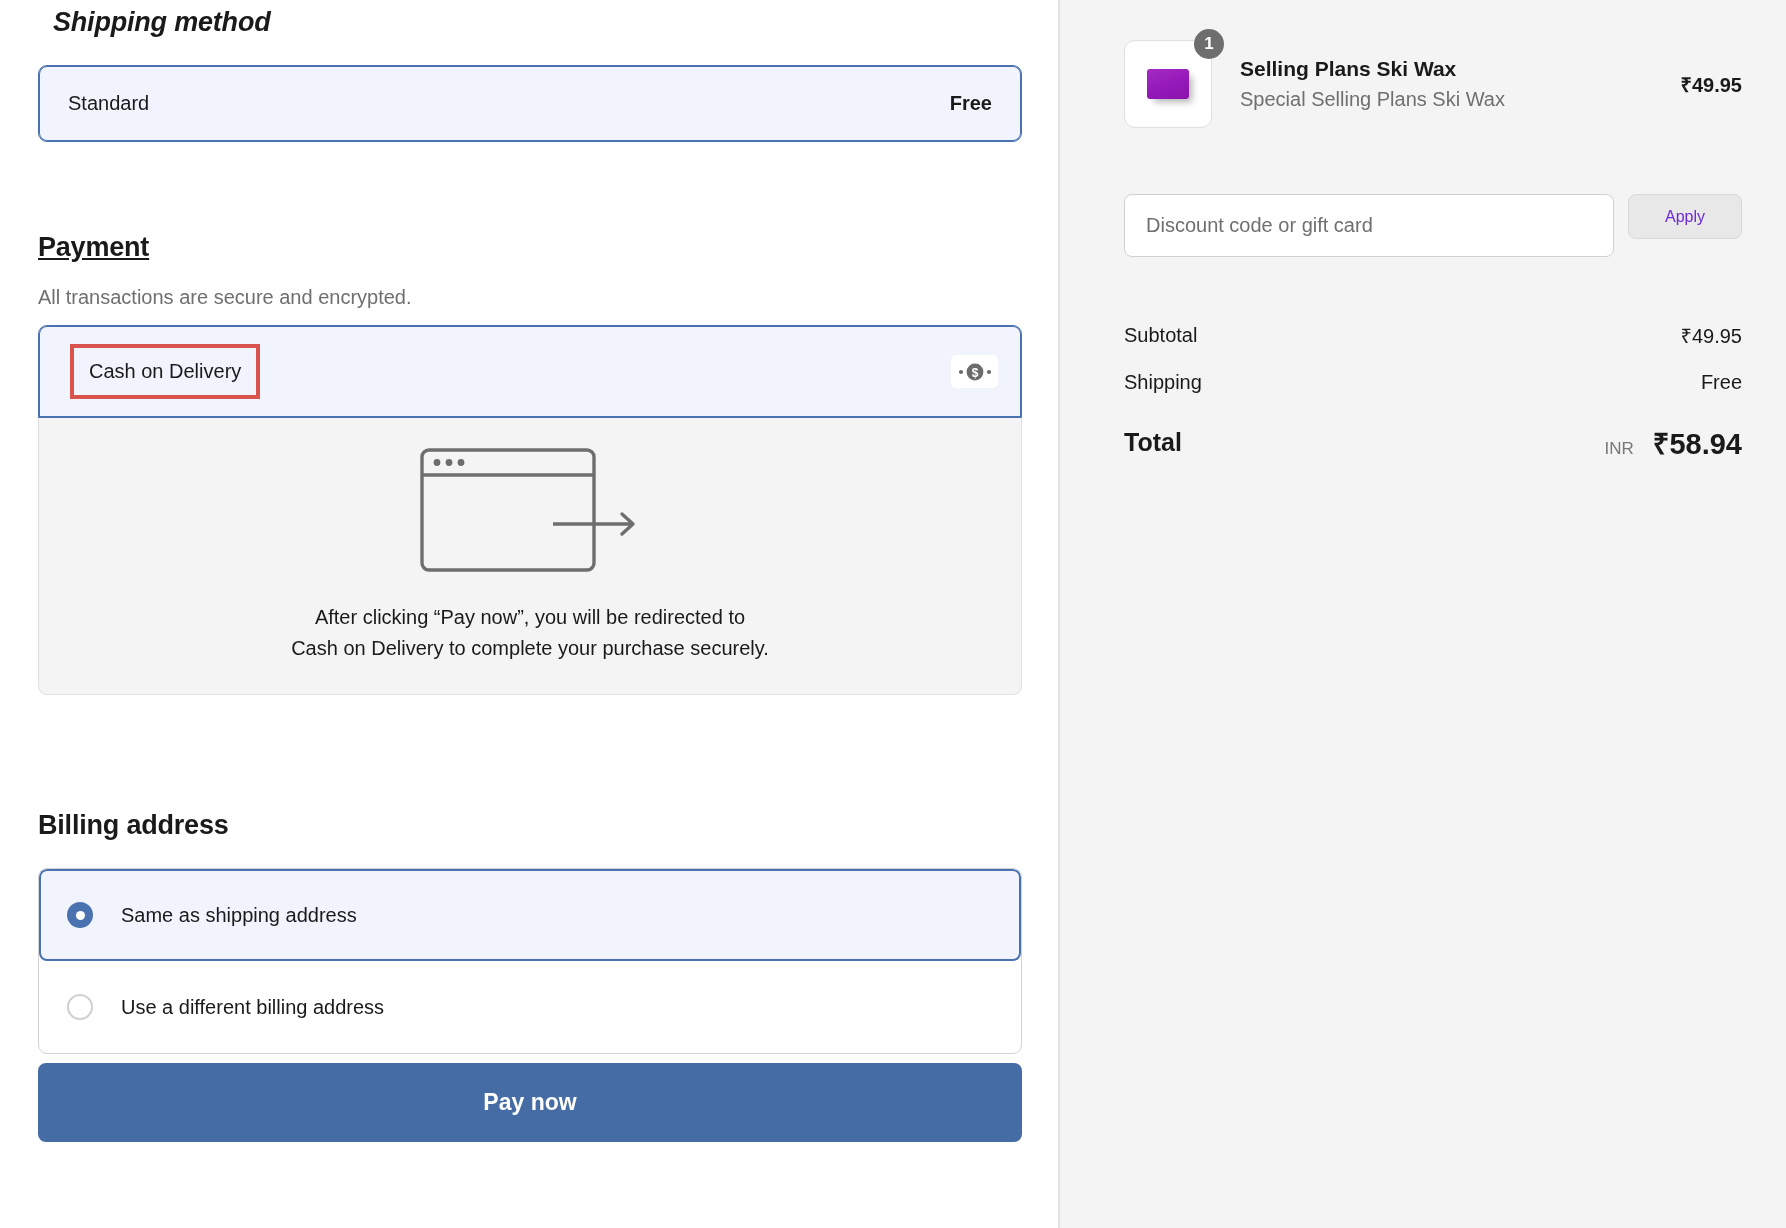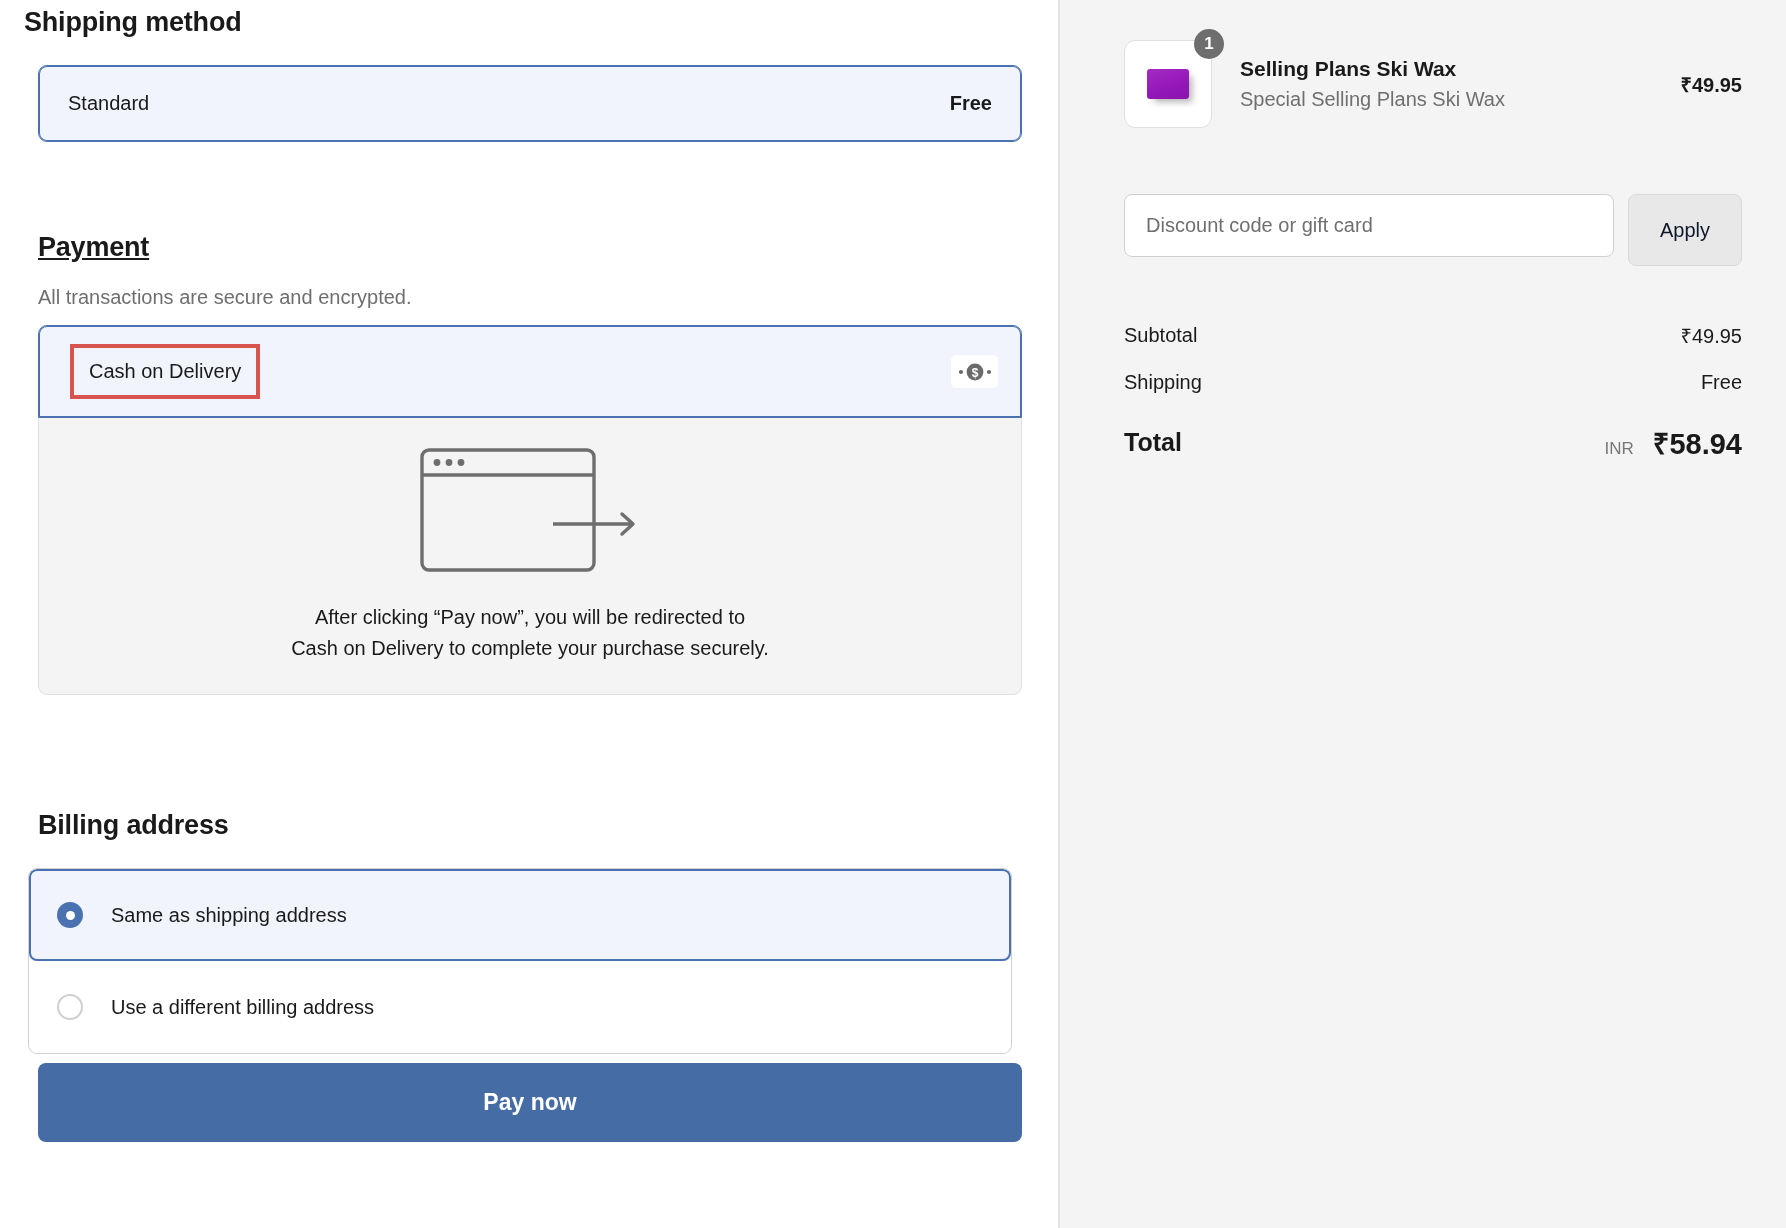--- a/index.html
+++ b/index.html
@@ -38,21 +38,21 @@
     color: #1a1a1a;
   }
 
   .section-sub {
     font-size: 20px;
     color: #6f6f6f;
     margin-top: 11px;
   }
 
   
-  .shipping-title { position: absolute; left: 24px; top: 7px; }
+  .shipping-title { position: absolute; left: 53px; top: 7px; font-style: italic; }
 
   .opt-card {
     border: 1px solid #4a72b0;
     border-radius: 9px;
     background: #f1f4fd;
     box-shadow: 0 0 0 1px #4a72b0 inset;
   }
 
   .shipping-card {
     position: absolute;
@@ -132,21 +132,21 @@
     line-height: 1.57;
     color: #1a1a1a;
     text-align: center;
   }
 
   
   .billing-title { position: absolute; left: 38px; top: 810px; }
 
   .billing-group {
     position: absolute;
-    left: 28px;
+    left: 38px;
     top: 868px;
     width: 984px;
     border: 1px solid #d2d2d2;
     border-radius: 9px;
     background: #ffffff;
     overflow: hidden;
   }
 
   .billing-row {
     height: 92px;
@@ -272,26 +272,26 @@
     border-radius: 8px;
     background: #ffffff;
     padding: 0 21px;
     font-size: 20px;
     font-family: "Liberation Sans", sans-serif;
     color: #1a1a1a;
   }
   .discount-input::placeholder { color: #6f6f6f; }
   .apply-btn {
     width: 114px;
-    height: 72px;
+    height: 45px;
     border: 1px solid #d9d9d9;
     border-radius: 8px;
     background: #e8e8e8;
-    color: #0f172a;
-    font-size: 20px;
+    color: #6d28d9;
+    font-size: 16px;
     font-family: "Liberation Sans", sans-serif;
     cursor: pointer;
   }
 
   .totals {
     position: absolute;
     left: 64px;
     top: 312px;
     width: 618px;
   }

